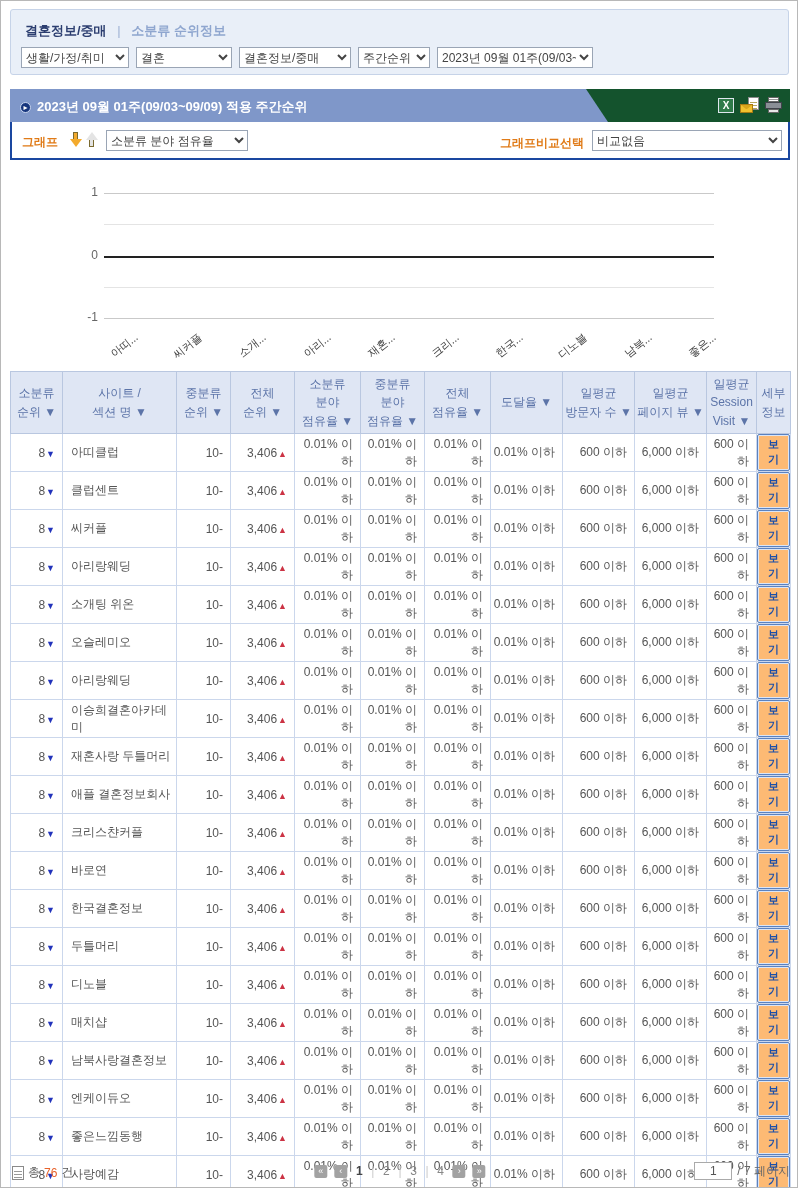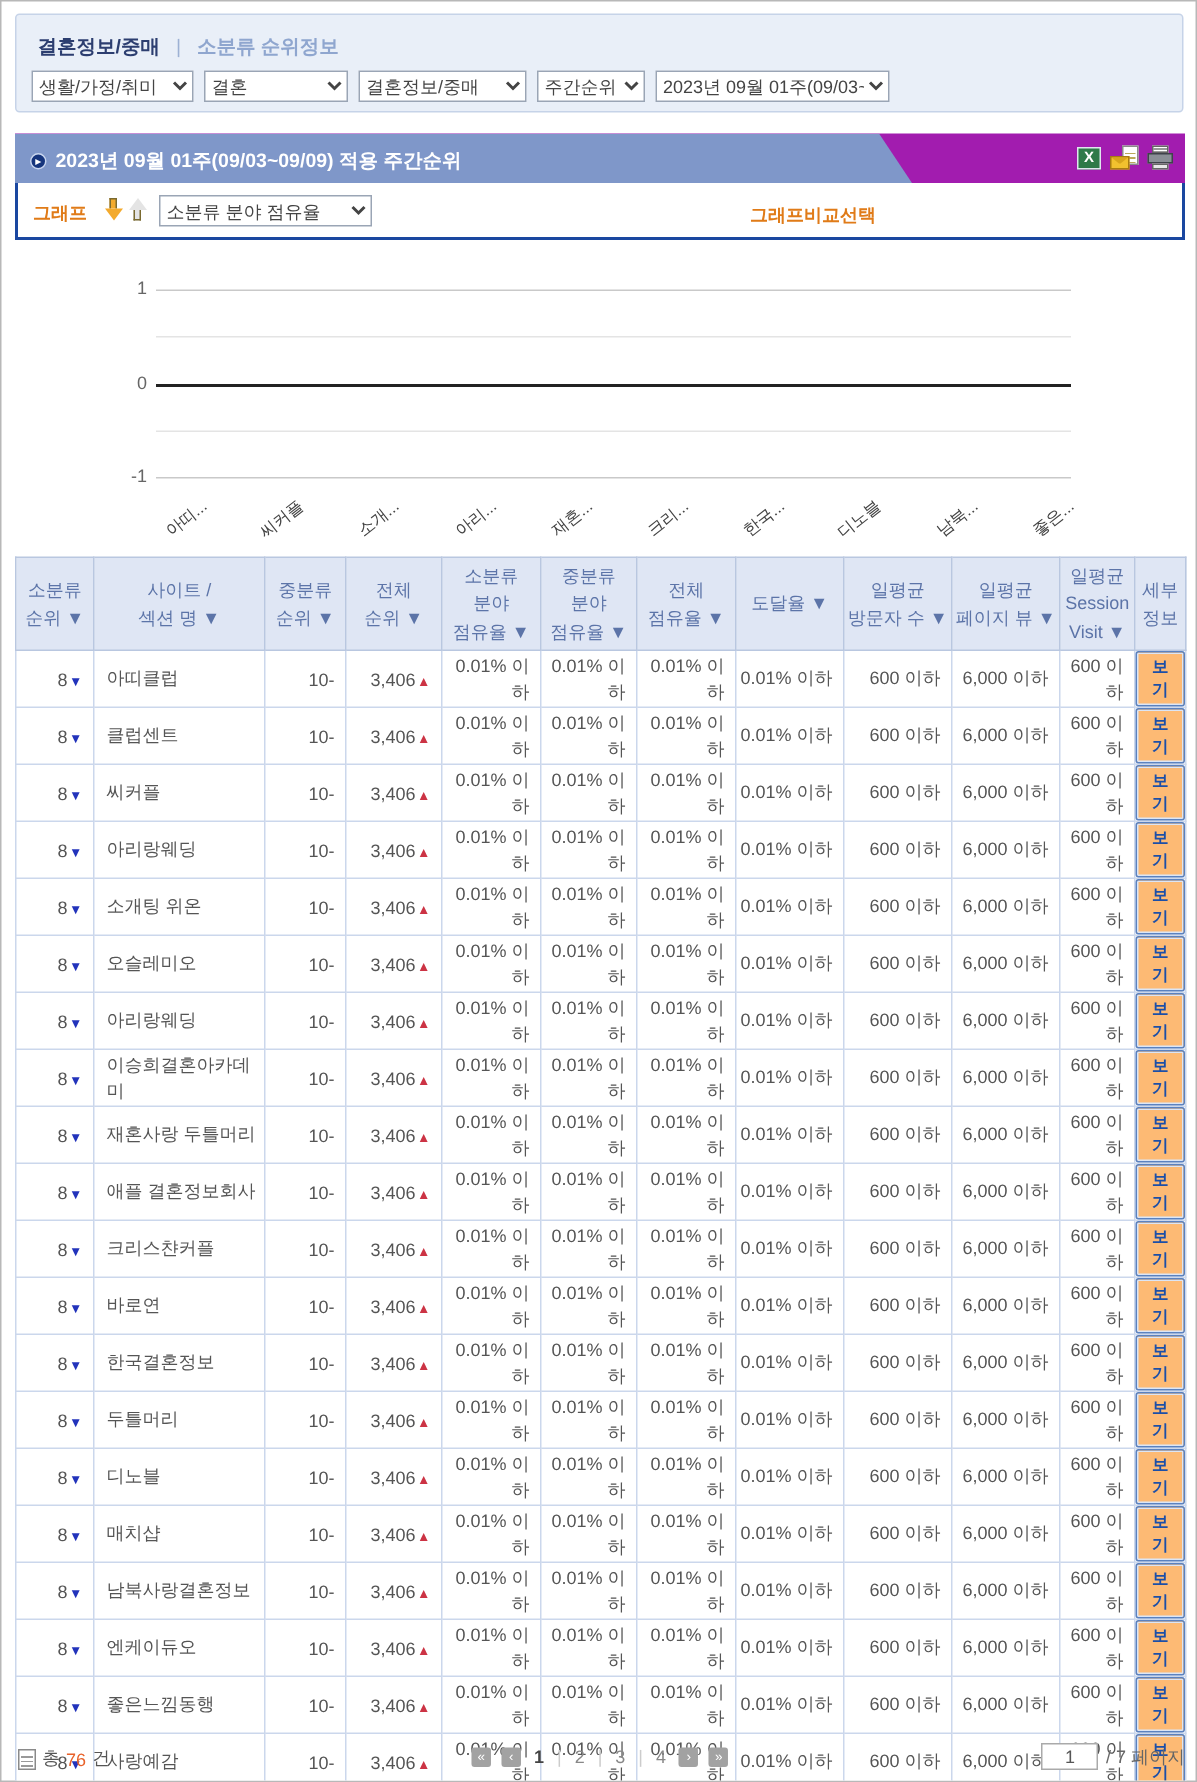--- a/index.html
+++ b/index.html
@@ -13,21 +13,21 @@
   .nav-row { position:absolute; left:14px; top:12px; font-size:13px; }
   .nav-title { color:#2c3e70; font-weight:bold; }
   .nav-sep { color:#9db1d4; margin:0 7px; }
   .nav-sub { color:#8fa6cf; font-weight:bold; }
   .filter-row { position:absolute; left:10px; top:37px; display:flex; gap:7px; }
   select { height:21px; font-size:12px; color:#444; border:1px solid #9aa5b5; background:#fff;
            font-family:"Liberation Sans","DejaVu Sans",sans-serif; }
   .fs0{width:108px}.fs1{width:96px}.fs2{width:112px}.fs3{width:72px}.fs4{width:156px}
 
   
-  .panel-bar { position:absolute; left:9px; top:88px; width:780px; height:33px; background:#a21caf; }
+  .panel-bar { position:absolute; left:9px; top:88px; width:780px; height:33px; background:#14532d; }
   .panel-bar-light { position:absolute; left:0; top:0; width:598px; height:33px; background:#7f97c9;
                      clip-path:polygon(0 0,576px 0,598px 33px,0 33px); }
   .panel-title { position:absolute; left:10px; top:9px; color:#fff; font-weight:bold; font-size:13px;
                  display:flex; align-items:center; gap:6px; white-space:nowrap; }
   .bullet-icon { width:11px; height:11px; border-radius:50%; background:#16357d; border:1px solid #c9d6ef;
                  color:#fff; font-size:8px; line-height:10px; text-align:center; flex:0 0 auto; }
   .bullet-icon::before { content:"▸"; }
   .bar-icons { position:absolute; right:8px; top:8px; display:flex; gap:6px; align-items:flex-end; }
   .icon-excel { width:16px; height:15px; background:#2f7a49; border:1px solid #dfe6ee; position:relative; }
   .icon-excel::before { content:"X"; position:absolute; left:0; right:0; top:1px; text-align:center;
@@ -142,20 +142,21 @@
   <span class="arrow-ic arrow-down-ic">
       <span class="shaft"></span>
       <span class="head"></span>
     </span>
   <span class="arrow-ic arrow-up-ic">
       <span class="shaft"></span>
       <span class="head"></span>
     </span>
   <select class="graph-select" id="graph-select"><option>소분류 분야 점유율</option></select>
   <span class="compare-label">그래프비교선택</span>
+  <select class="compare-select" id="compare-select"><option>비교없음</option></select>
 </div>
 
 <div class="chart" id="chart">
     <div class="gridline" style="top: 33px; border-top-color: rgb(201, 201, 201);"></div>
     <div class="gridline" style="top: 64px; border-top-color: rgb(228, 228, 228);"></div>
     <div class="gridline" style="top: 96px; border-top-width: 2px; border-top-color: rgb(34, 34, 34);"></div>
     <div class="gridline" style="top: 127px; border-top-color: rgb(228, 228, 228);"></div>
     <div class="gridline" style="top: 158px; border-top-color: rgb(201, 201, 201);"></div>
     <span class="ylab" style="top: 33px;">1</span>
     <span class="ylab" style="top: 96px;">0</span>

